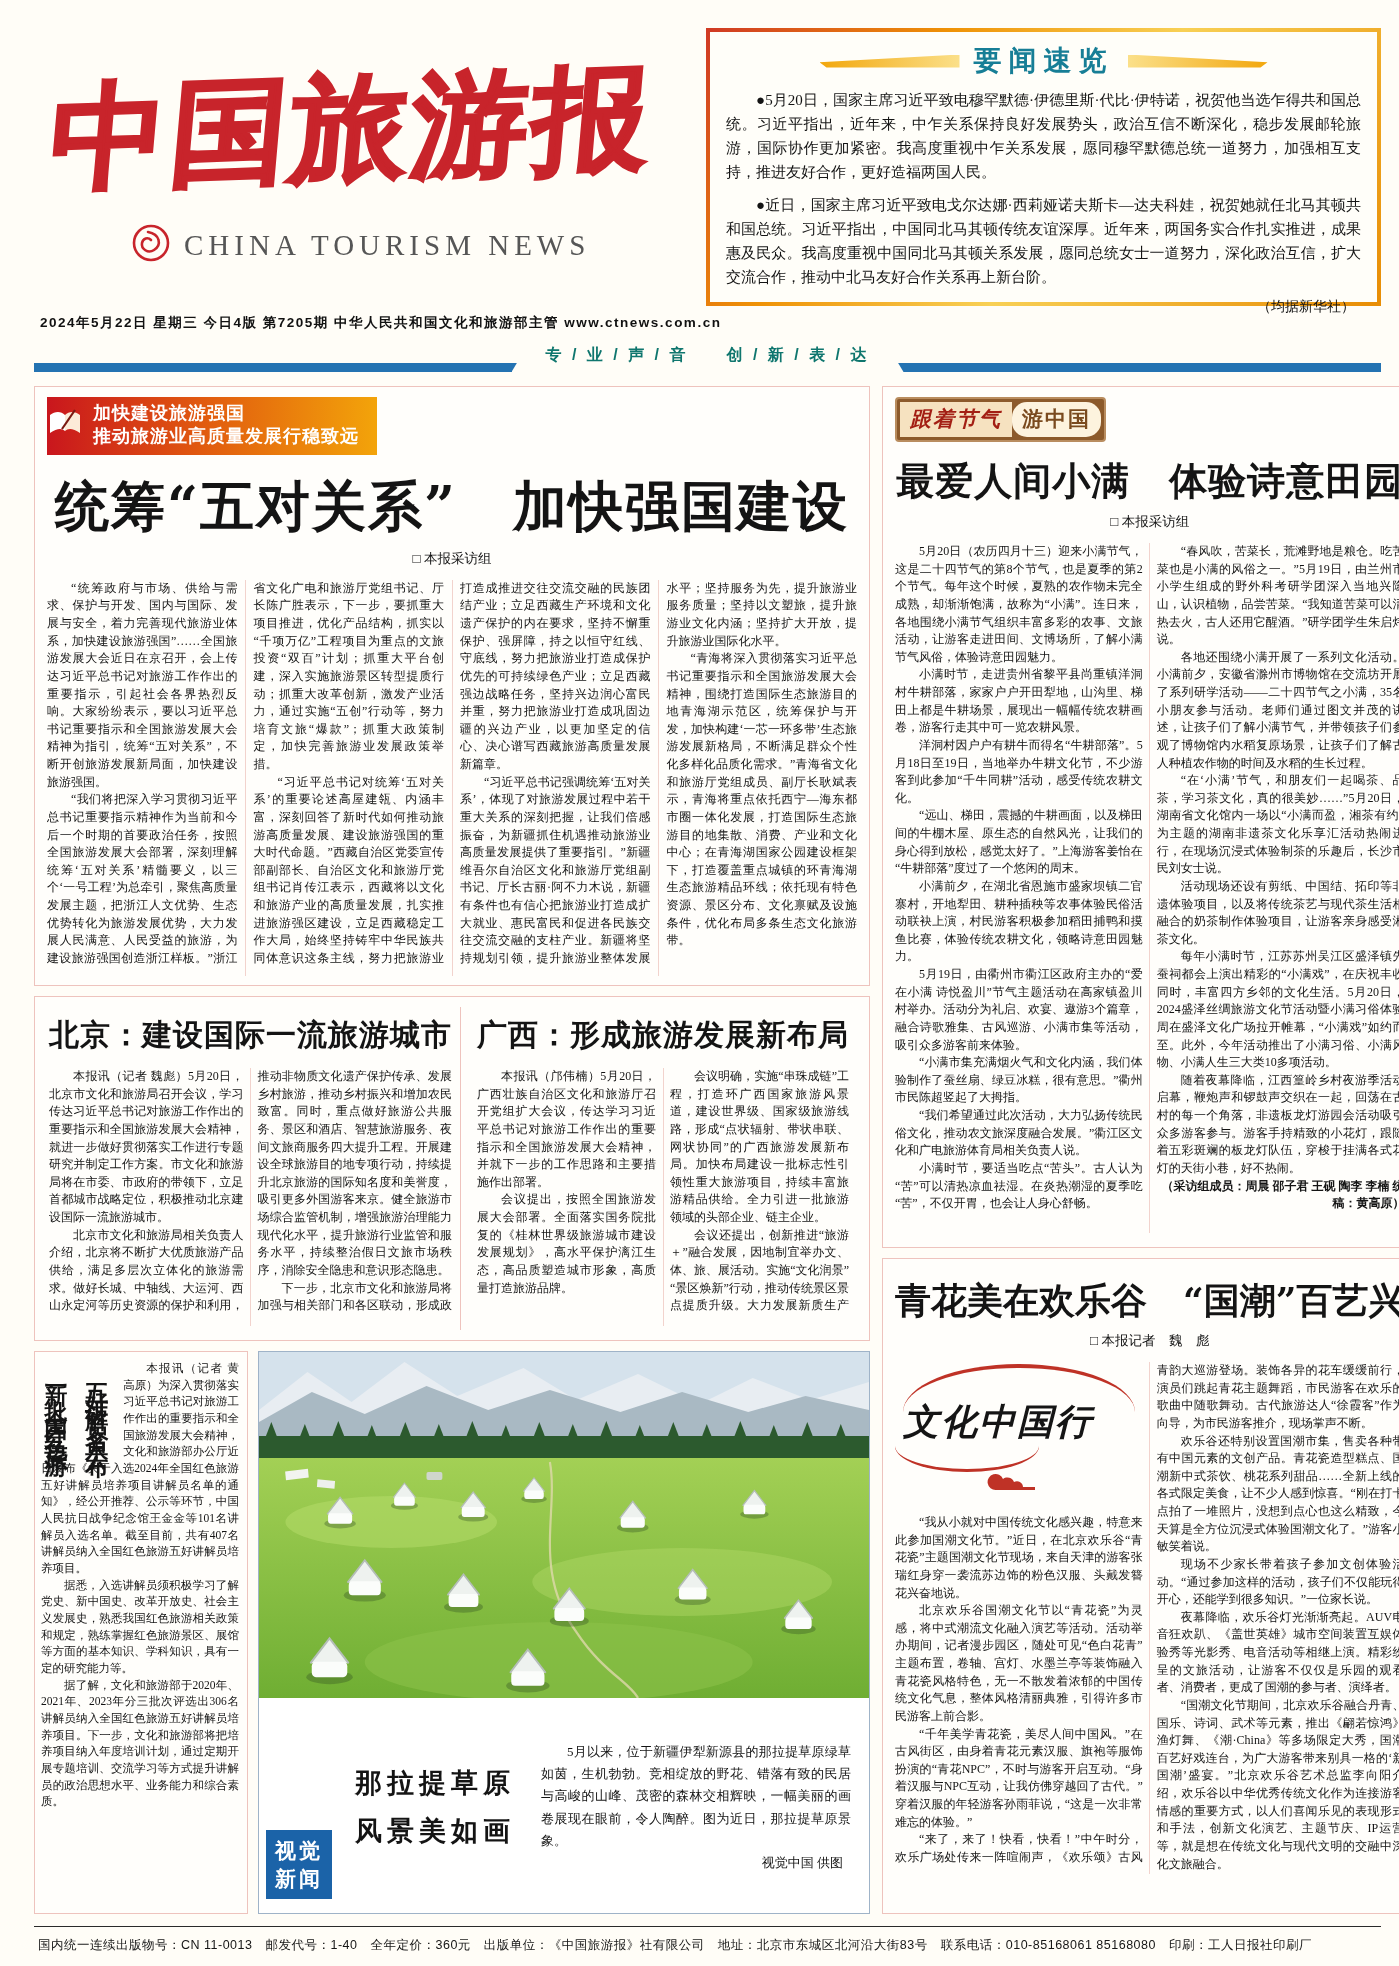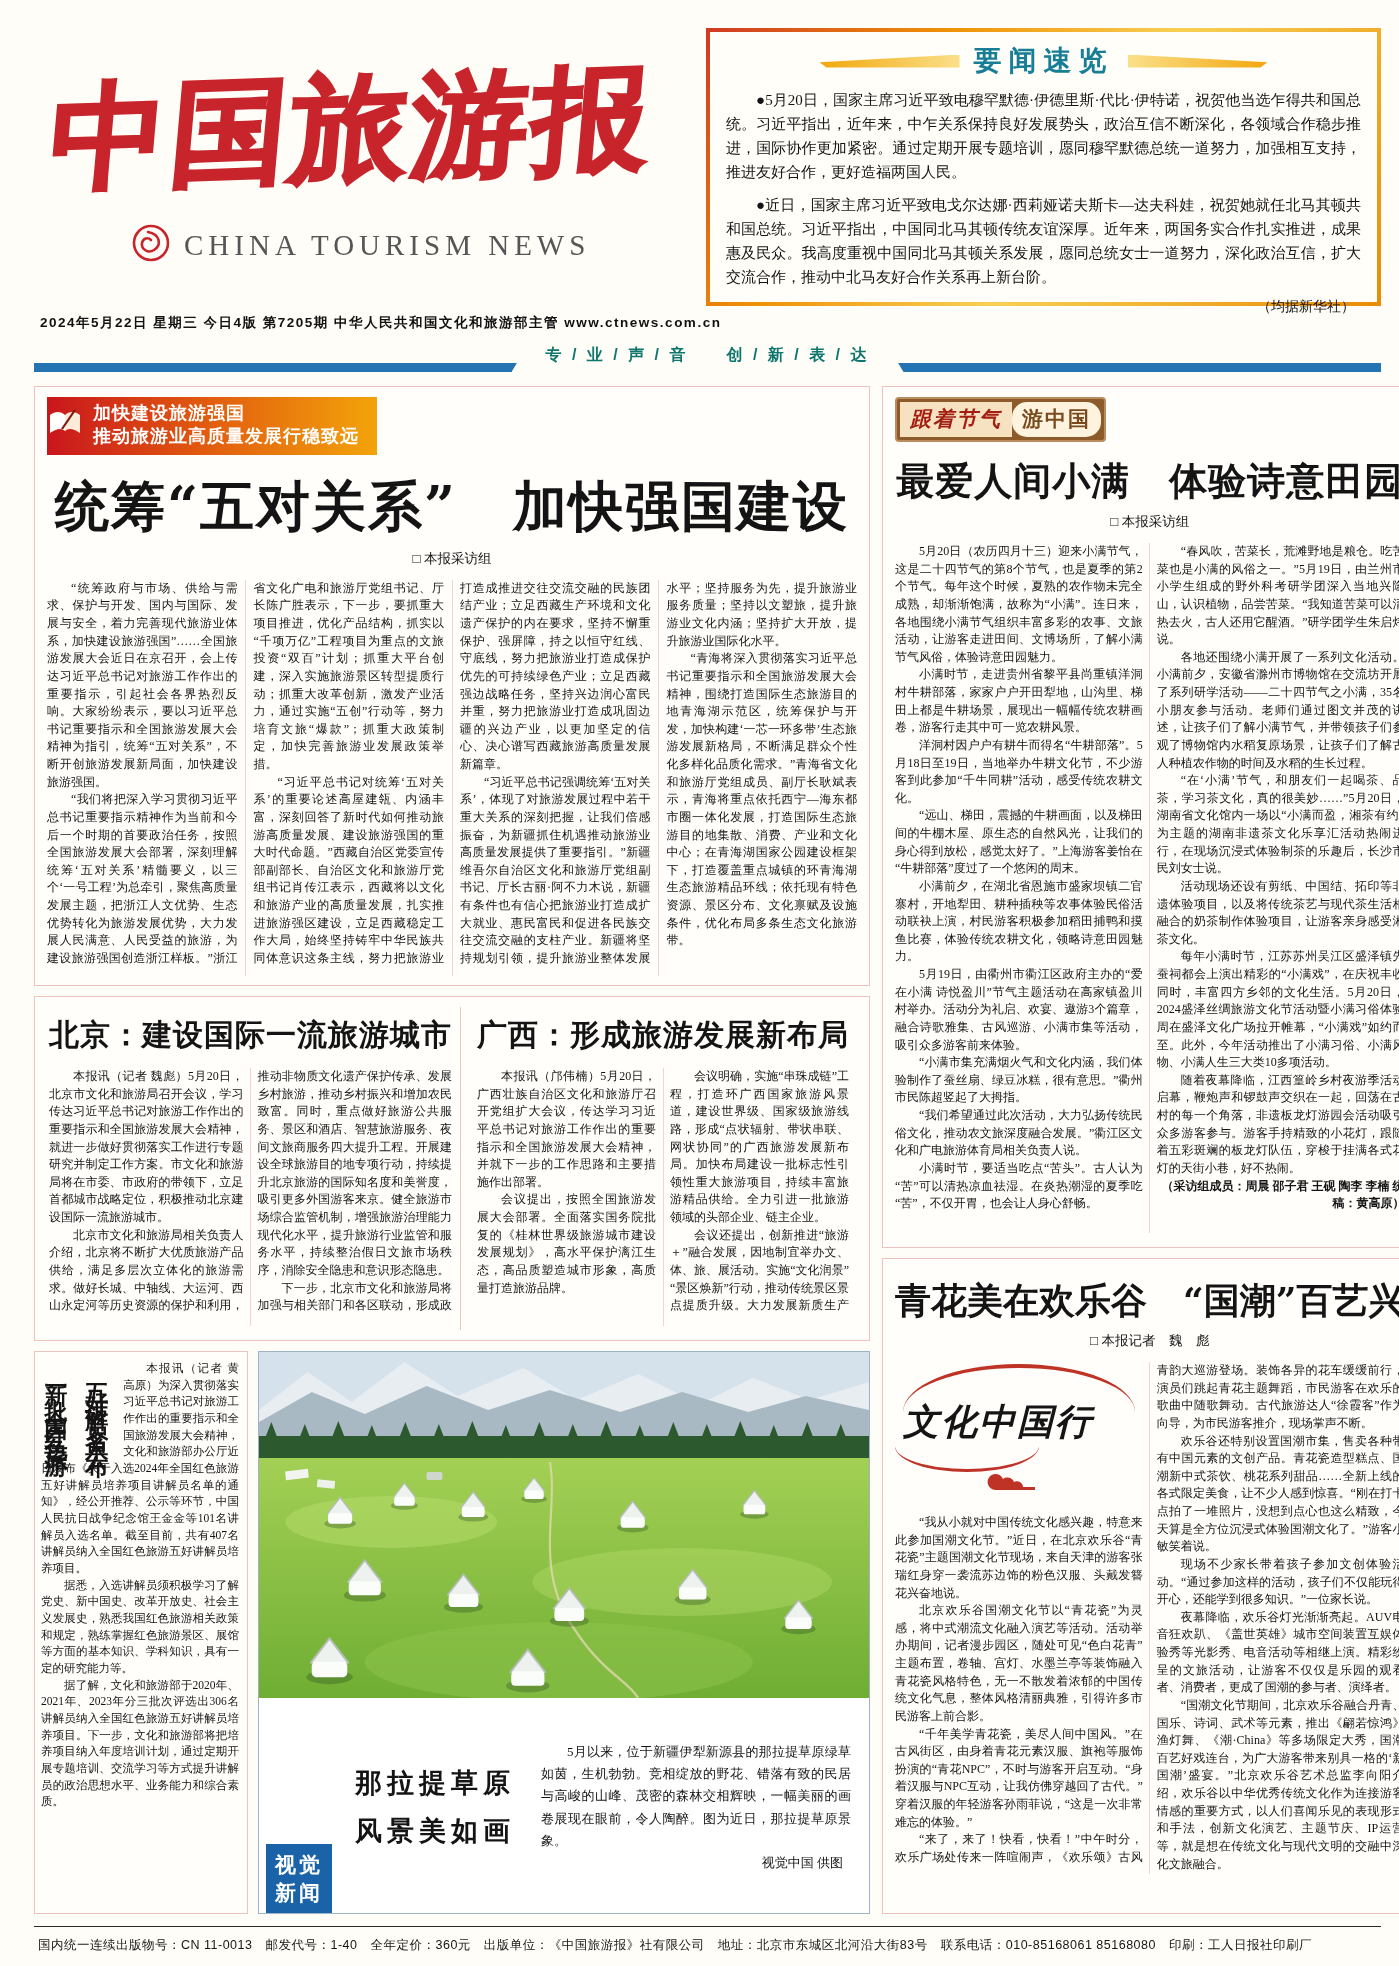--- a/index.html
+++ b/index.html
@@ -79,21 +79,21 @@
   .red-article .body-text p{ font-size:11.5px; line-height:1.45; }
   .photo-box{ flex:1; border:1px solid #9fb3c8; background:#fff; position:relative;
     display:flex; flex-direction:column; }
   .photo-svg{ display:block; width:100%; height:346px; }
   .caption-row{ flex:1; display:flex; align-items:center; gap:26px; padding:12px 18px 10px 96px; }
   .photo-title{ font-family:"DejaVu Serif",serif; font-size:27px; font-weight:900;
     letter-spacing:5px; line-height:1.75; text-align:center; white-space:nowrap; }
   .photo-caption{ flex:1; }
   .photo-caption .cap{ font-size:13px; line-height:1.72; text-align:justify; text-indent:2em; }
   .photo-credit{ text-align:right; font-size:13px; margin-top:2px; padding-right:8px; }
-  .visual-badge{ position:absolute; left:7px; bottom:0; background:#1b63a8; color:#fff;
+  .visual-badge{ position:absolute; left:7px; bottom:14px; background:#1b63a8; color:#fff;
     font-family:"Liberation Sans",sans-serif; font-weight:900; font-size:21px; line-height:1.3;
     letter-spacing:3px; padding:7px 9px; text-align:center; }
   
   .xiaoman-box{ height:862px; overflow:hidden; }
   .term-badge{ display:inline-flex; align-items:stretch; border:2px solid #b98d5f;
     background:#8c5a2b; padding:3px; border-radius:4px; }
   .term-badge .tb1{ background:#f6e2c0; color:#a31f14; font-weight:900; font-size:21px;
     padding:3px 10px 4px; font-style:italic; letter-spacing:2px; font-family:"DejaVu Serif",serif; }
   .term-badge .tb2{ background:#fdf3de; color:#7a4a1e; font-weight:900; font-size:21px;
     padding:3px 10px 4px; letter-spacing:2px; font-family:"DejaVu Serif",serif;border-radius:15px; }
@@ -136,21 +136,21 @@
       </div>
     </div>
 
     <div class="digest-box">
       <div class="digest-title-row">
         <span class="ribbon ribbon-left"></span>
         <span class="digest-title">要闻速览</span>
         <span class="ribbon ribbon-right"></span>
       </div>
       <div class="digest-list">
-          <p>●5月20日，国家主席习近平致电穆罕默德·伊德里斯·代比·伊特诺，祝贺他当选乍得共和国总统。习近平指出，近年来，中乍关系保持良好发展势头，政治互信不断深化，各领域合作稳步推进，国际协作更加紧密。通过定期开展专题培训，愿同穆罕默德总统一道努力，加强相互支持，推进友好合作，更好造福两国人民。</p>
+          <p>●5月20日，国家主席习近平致电穆罕默德·伊德里斯·代比·伊特诺，祝贺他当选乍得共和国总统。习近平指出，近年来，中乍关系保持良好发展势头，政治互信不断深化，稳步发展邮轮旅游，国际协作更加紧密。我高度重视中乍关系发展，愿同穆罕默德总统一道努力，加强相互支持，推进友好合作，更好造福两国人民。</p>
           <p>●近日，国家主席习近平致电戈尔达娜·西莉娅诺夫斯卡—达夫科娃，祝贺她就任北马其顿共和国总统。习近平指出，中国同北马其顿传统友谊深厚。近年来，两国务实合作扎实推进，成果惠及民众。我高度重视中国同北马其顿关系发展，愿同总统女士一道努力，深化政治互信，扩大交流合作，推动中北马友好合作关系再上新台阶。</p>
         </div>
       <div class="digest-credit">（均据新华社）</div>
     </div>
   </header>
 
   <div class="dateline">2024年5月22日 星期三  今日4版  第7205期  中华人民共和国文化和旅游部主管  www.ctnews.com.cn</div>
 
   <div class="divider">
     <div class="bar"></div>

